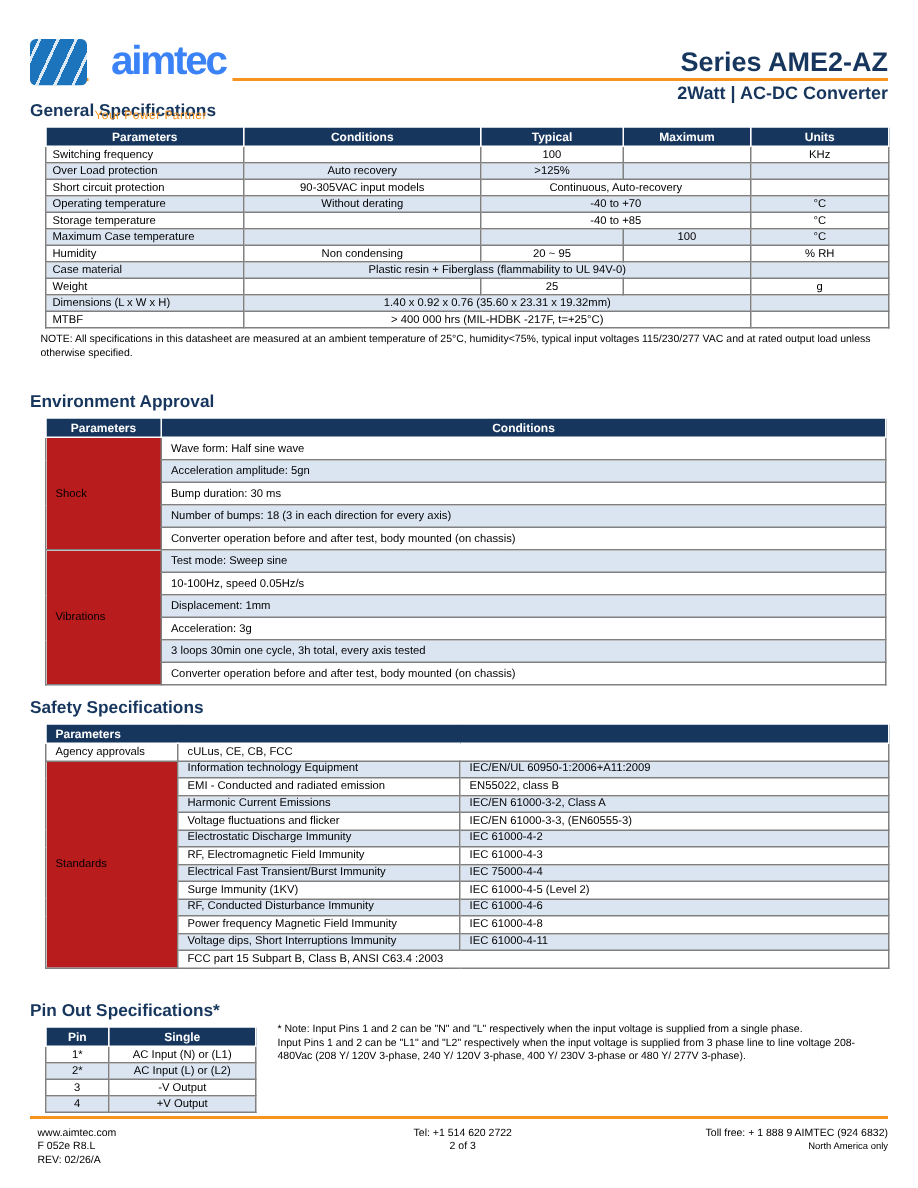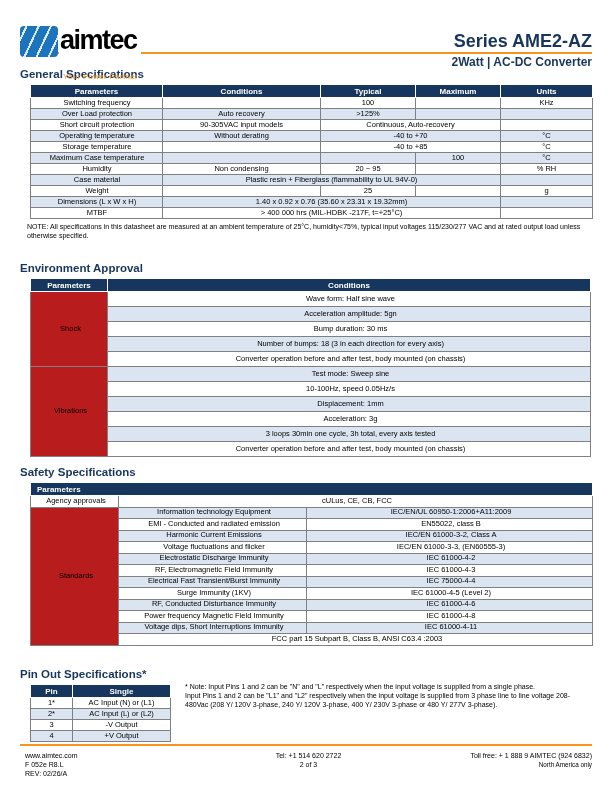--- a/index.html
+++ b/index.html
@@ -11,21 +11,21 @@
   }
   
   .orange-rule { position:absolute; left:20px; right:20px; top:52px; height:2px; background:#F7941E; z-index:1; }
   .logo-mark {
     position:absolute; left:20px; top:26px; width:38px; height:31px; z-index:2;
     background:#1C75BC; border-radius:4px;
     background-image:repeating-linear-gradient(115deg, rgba(255,255,255,0) 0 5px, rgba(255,255,255,.85) 5px 7px, rgba(255,255,255,0) 7px 11px);
   }
   .logo-text {
     position:absolute; left:59px; top:26px; z-index:2; background:#fff;
-    font-size:27px; font-weight:bold; letter-spacing:-1.5px; color:#000000; line-height:28px; padding:0 4px 0 1px;
+    font-size:27px; font-weight:bold; letter-spacing:-1.5px; color:#3b82f6; line-height:28px; padding:0 4px 0 15px;
   }
   .tagline { position:absolute; left:63px; top:72px; z-index:2; font-size:8px; font-weight:normal; color:#F7941E; letter-spacing:.3px; }
   .series-title { position:absolute; right:20px; top:31px; font-size:18px; font-weight:bold; color:#17365D; }
   .product-subtitle { position:absolute; right:20px; top:55px; font-size:12px; font-weight:bold; color:#17365D;margin-left:46px; }
   
   .section { position:absolute; left:20px; right:20px; }
   .sec-general { top:68px; }
   .sec-env { top:262px; }
   .sec-safety { top:466px; }
   .sec-pin { top:668px; }
@@ -34,21 +34,21 @@
   table { border-collapse:collapse; table-layout:fixed; margin-left:10px; }
   th {
     background:#17365D; color:#fff; font-size:8px; font-weight:bold;
     border:1px solid #fff; padding:1px 2px; text-align:center; height:10px;
   }
   td {
     border:1px solid #808080; font-size:7.5px; padding:0 3px; text-align:center;
     vertical-align:middle; height:10px; line-height:1.15; overflow:hidden; white-space:nowrap;
   }
   tbody tr:nth-child(even) { background:#DBE5F1; }
-  td.pl { text-align:center; padding-left:4px; }
+  td.pl { text-align:left; padding-left:4px; }
   td.rowhead { background:#b91c1c; }
   .general { width:562px; }
   .env { width:560px; }
   .env td { height:14px; padding-left:6px; }
   .safety { width:562px; }
   .safety td { height:10.5px; padding-left:6px; }
   .safety th { text-align:left; padding-left:6px; }
   .pin-table { width:140px; }
   .pin-table td { height:10px; }
   .table-note { margin:3px 0 0 7px; font-size:7px; line-height:1.3; color:#000; width:565px; }

